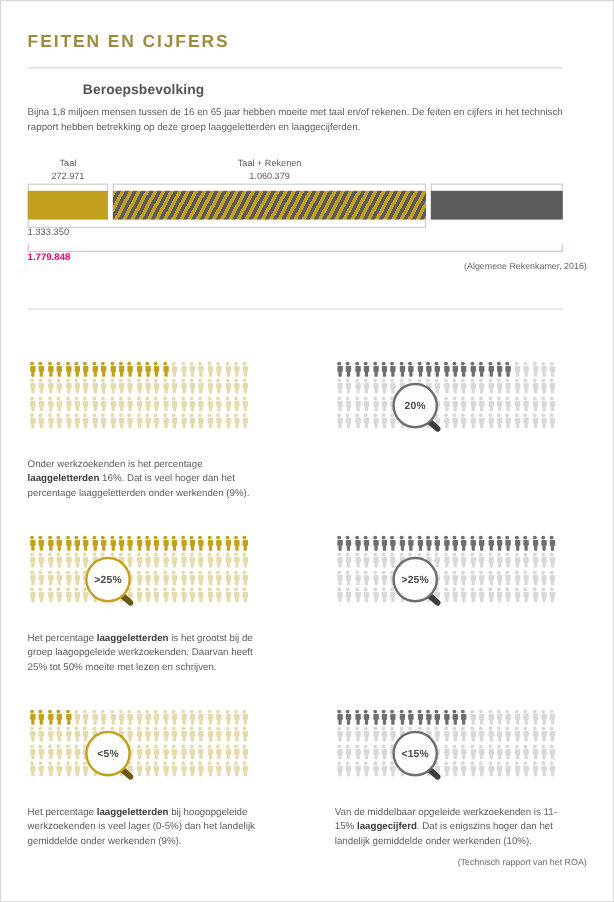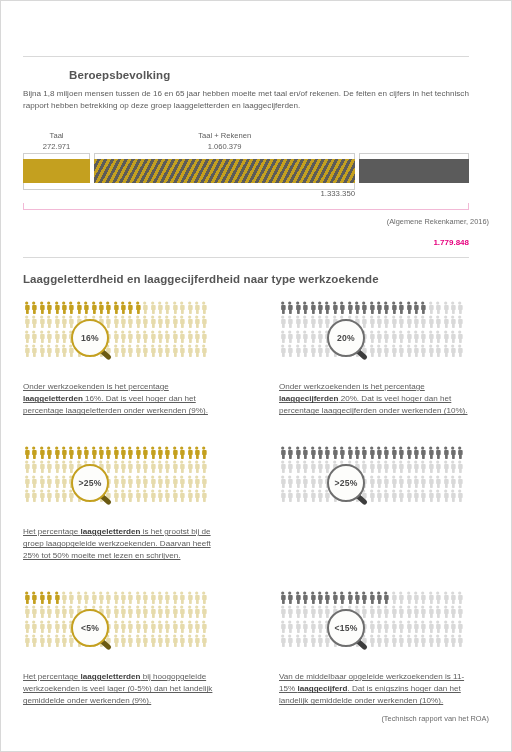--- a/index.html
+++ b/index.html
@@ -112,21 +112,21 @@
   }
   .brace-total {
     position: absolute;
     box-sizing: border-box;
     border: 1px solid #f2b9d6;
     border-top: none;
     height: 7px;
   }
   .brace-num {
     position: absolute;
-    text-align: right;
+    text-align: left;
     font-size: 7.8px;
     color: #5d5d5d;
   }
   .brace-num.total { color: #e6007e; font-weight: bold; font-size: 8px;}
   .source {
     position: absolute;
     font-size: 7.4px;
     color: #6a6a6a;
     text-align: right;
   }
@@ -188,55 +188,54 @@
   .gold .handle { background: #6b5a12; }
   .grey .lens { border: 2.6px solid #6e6e6e; }
   .grey .handle { background: #3d3d3d; }
 
   .cap {
     font-size: 8.1px;
     line-height: 12.2px;
     color: #5d5d5d;
     width: 190px;
     margin-top: 8px;
-    text-decoration: underline;
   }
   .cap b { color: #3f3f3f; }
 </style>
 </head>
 <body>
 
 <div class="page">
 
+  <div class="page-title">FEITEN EN CIJFERS</div>
   <div class="rule rule-top"></div>
 
   <div class="sec-title sec1-title">Beroepsbevolking</div>
   <div class="intro">Bijna 1,8 miljoen mensen tussen de 16 en 65 jaar hebben moeite met taal en/of rekenen. De feiten en cijfers in het technisch rapport hebben betrekking op deze groep laaggeletterden en laaggecijferden.</div>
 
   <div class="chart" id="bar-chart">
       <div class="seg-label" style="left: 0px; width: 67.175px; top: 0px;"><span>Taal</span><span class="num">272.971</span></div>
       <div class="seg-label" style="left: 71.175px; width: 260.947px; top: 0px;"><span>Taal + Rekenen</span><span class="num">1.060.379</span></div>
       <div class="bars">
         <div class="bar bar-taal" style="left: 0px; width: 67.175px;"></div>
         <div class="bar bar-both" style="left: 71.175px; width: 260.947px;"></div>
         <div class="bar bar-rekenen" style="left: 336.122px; width: 109.878px;"></div>
       </div>
       <div class="tickframe" style="left: 0px; width: 67.175px; top: 22px;"></div>
       <div class="tickframe" style="left: 71.175px; width: 260.947px; top: 22px;"></div>
       <div class="tickframe" style="left: 336.122px; width: 109.878px; top: 22px;"></div>
       <div class="brace" style="left: 0px; width: 332.122px; top: 52px;"></div>
       <div class="brace-num" style="left: 0px; width: 332.122px; top: 58px;">1.333.350</div>
       <div class="brace-total" style="left: 0px; width: 446px; top: 72px;"></div>
-      <div class="brace-num total" style="left: 0px; width: 446px; top: 79px; margin-top: 28px;">1.779.848</div>
+      <div class="brace-num total" style="left: 0px; width: 446px; top: 79px;">1.779.848</div>
     </div>
 
   <div class="source source-1">(Algemene Rekenkamer, 2016)</div>
 
   <div class="rule rule-mid"></div>
-  <div class="sec-title sec2-title">Laaggeletterdheid en laaggecijferdheid naar type werkzoekende</div>
 
   <div id="panels">
       <div class="panel" style="left: 22px; top: 300px;">
         <div class="grid">
           <span class="prow"><span class="pico"><svg viewBox="0 0 10 18" xmlns="http://www.w3.org/2000/svg">
                 <circle cx="5" cy="2.6" r="2.2" fill="#c4a01f"></circle>
                 <path d="M2.1 5.4h5.8c.7 0 1.1.5 1.1 1.1v4.6c0 .5-.3.8-.8.8h-.4v4.6c0 .5-.3.8-.8.8H4.9c-.5 0-.8-.3-.8-.8v-4.6h-.4c-.5 0-.8-.3-.8-.8V6.5c0-.6.4-1.1 1.2-1.1z" fill="#c4a01f"></path>
               </svg></span><span class="pico"><svg viewBox="0 0 10 18" xmlns="http://www.w3.org/2000/svg">
                 <circle cx="5" cy="2.6" r="2.2" fill="#c4a01f"></circle>
                 <path d="M2.1 5.4h5.8c.7 0 1.1.5 1.1 1.1v4.6c0 .5-.3.8-.8.8h-.4v4.6c0 .5-.3.8-.8.8H4.9c-.5 0-.8-.3-.8-.8v-4.6h-.4c-.5 0-.8-.3-.8-.8V6.5c0-.6.4-1.1 1.2-1.1z" fill="#c4a01f"></path>
@@ -531,24 +530,20 @@
               </svg></span><span class="pico"><svg viewBox="0 0 10 18" xmlns="http://www.w3.org/2000/svg">
                 <circle cx="5" cy="2.6" r="2.2" fill="#e6dbac"></circle>
                 <path d="M2.1 5.4h5.8c.7 0 1.1.5 1.1 1.1v4.6c0 .5-.3.8-.8.8h-.4v4.6c0 .5-.3.8-.8.8H4.9c-.5 0-.8-.3-.8-.8v-4.6h-.4c-.5 0-.8-.3-.8-.8V6.5c0-.6.4-1.1 1.2-1.1z" fill="#e6dbac"></path>
               </svg></span><span class="pico"><svg viewBox="0 0 10 18" xmlns="http://www.w3.org/2000/svg">
                 <circle cx="5" cy="2.6" r="2.2" fill="#e6dbac"></circle>
                 <path d="M2.1 5.4h5.8c.7 0 1.1.5 1.1 1.1v4.6c0 .5-.3.8-.8.8h-.4v4.6c0 .5-.3.8-.8.8H4.9c-.5 0-.8-.3-.8-.8v-4.6h-.4c-.5 0-.8-.3-.8-.8V6.5c0-.6.4-1.1 1.2-1.1z" fill="#e6dbac"></path>
               </svg></span><span class="pico"><svg viewBox="0 0 10 18" xmlns="http://www.w3.org/2000/svg">
                 <circle cx="5" cy="2.6" r="2.2" fill="#e6dbac"></circle>
                 <path d="M2.1 5.4h5.8c.7 0 1.1.5 1.1 1.1v4.6c0 .5-.3.8-.8.8h-.4v4.6c0 .5-.3.8-.8.8H4.9c-.5 0-.8-.3-.8-.8v-4.6h-.4c-.5 0-.8-.3-.8-.8V6.5c0-.6.4-1.1 1.2-1.1z" fill="#e6dbac"></path>
               </svg></span></span>
-          <div class="mag gold">
-            <div class="handle"></div>
-            <div class="lens">16%</div>
-          </div>
         </div>
         <div class="cap"><span>Onder werkzoekenden is het percentage </span><b>laaggeletterden</b><span> 16%. Dat is veel hoger dan het percentage laaggeletterden onder werkenden (9%).</span></div>
       </div>
       <div class="panel" style="left: 278px; top: 300px;">
         <div class="grid">
           <span class="prow"><span class="pico"><svg viewBox="0 0 10 18" xmlns="http://www.w3.org/2000/svg">
                 <circle cx="5" cy="2.6" r="2.2" fill="#6e6e6e"></circle>
                 <path d="M2.1 5.4h5.8c.7 0 1.1.5 1.1 1.1v4.6c0 .5-.3.8-.8.8h-.4v4.6c0 .5-.3.8-.8.8H4.9c-.5 0-.8-.3-.8-.8v-4.6h-.4c-.5 0-.8-.3-.8-.8V6.5c0-.6.4-1.1 1.2-1.1z" fill="#6e6e6e"></path>
               </svg></span><span class="pico"><svg viewBox="0 0 10 18" xmlns="http://www.w3.org/2000/svg">
                 <circle cx="5" cy="2.6" r="2.2" fill="#6e6e6e"></circle>
@@ -849,21 +844,20 @@
                 <path d="M2.1 5.4h5.8c.7 0 1.1.5 1.1 1.1v4.6c0 .5-.3.8-.8.8h-.4v4.6c0 .5-.3.8-.8.8H4.9c-.5 0-.8-.3-.8-.8v-4.6h-.4c-.5 0-.8-.3-.8-.8V6.5c0-.6.4-1.1 1.2-1.1z" fill="#d9d9d9"></path>
               </svg></span><span class="pico"><svg viewBox="0 0 10 18" xmlns="http://www.w3.org/2000/svg">
                 <circle cx="5" cy="2.6" r="2.2" fill="#d9d9d9"></circle>
                 <path d="M2.1 5.4h5.8c.7 0 1.1.5 1.1 1.1v4.6c0 .5-.3.8-.8.8h-.4v4.6c0 .5-.3.8-.8.8H4.9c-.5 0-.8-.3-.8-.8v-4.6h-.4c-.5 0-.8-.3-.8-.8V6.5c0-.6.4-1.1 1.2-1.1z" fill="#d9d9d9"></path>
               </svg></span></span>
           <div class="mag grey">
             <div class="handle"></div>
             <div class="lens">20%</div>
           </div>
         </div>
-        <div class="cap"><span>Onder werkzoekenden is het percentage </span><b>laaggecijferden</b><span> 20%. Dat is veel hoger dan het percentage laaggecijferden onder werkenden (10%).</span></div>
       </div>
       <div class="panel" style="left: 22px; top: 445px;">
         <div class="grid">
           <span class="prow"><span class="pico"><svg viewBox="0 0 10 18" xmlns="http://www.w3.org/2000/svg">
                 <circle cx="5" cy="2.6" r="2.2" fill="#c4a01f"></circle>
                 <path d="M2.1 5.4h5.8c.7 0 1.1.5 1.1 1.1v4.6c0 .5-.3.8-.8.8h-.4v4.6c0 .5-.3.8-.8.8H4.9c-.5 0-.8-.3-.8-.8v-4.6h-.4c-.5 0-.8-.3-.8-.8V6.5c0-.6.4-1.1 1.2-1.1z" fill="#c4a01f"></path>
               </svg></span><span class="pico"><svg viewBox="0 0 10 18" xmlns="http://www.w3.org/2000/svg">
                 <circle cx="5" cy="2.6" r="2.2" fill="#c4a01f"></circle>
                 <path d="M2.1 5.4h5.8c.7 0 1.1.5 1.1 1.1v4.6c0 .5-.3.8-.8.8h-.4v4.6c0 .5-.3.8-.8.8H4.9c-.5 0-.8-.3-.8-.8v-4.6h-.4c-.5 0-.8-.3-.8-.8V6.5c0-.6.4-1.1 1.2-1.1z" fill="#c4a01f"></path>
               </svg></span><span class="pico"><svg viewBox="0 0 10 18" xmlns="http://www.w3.org/2000/svg">

